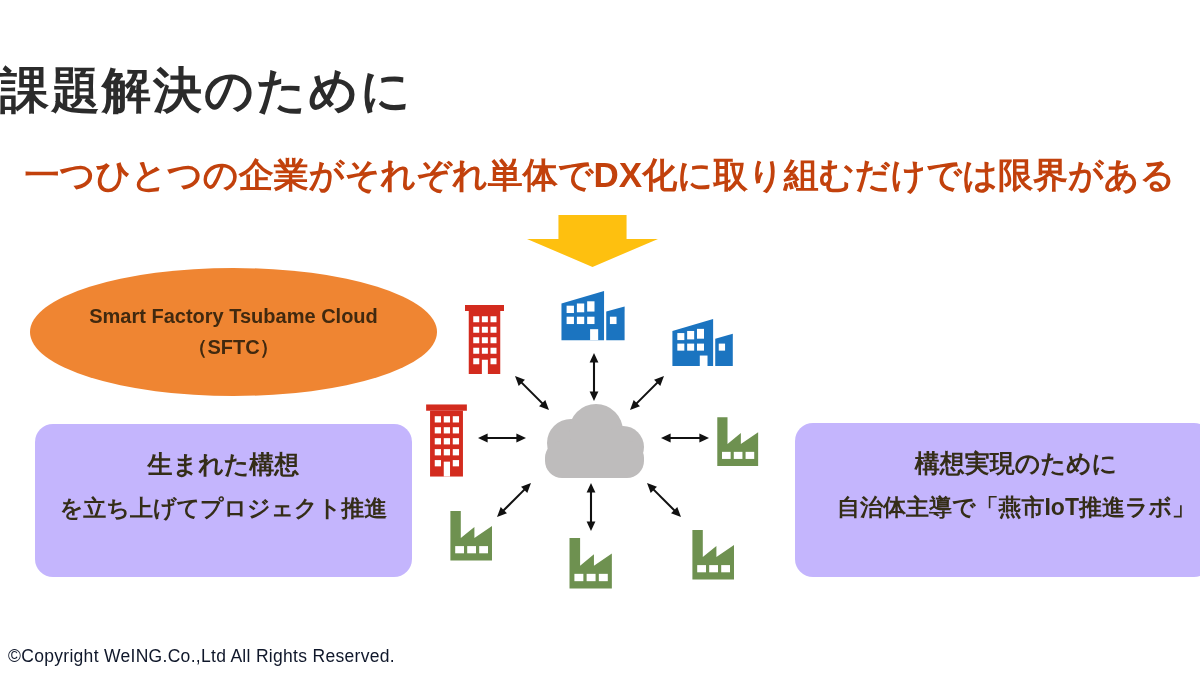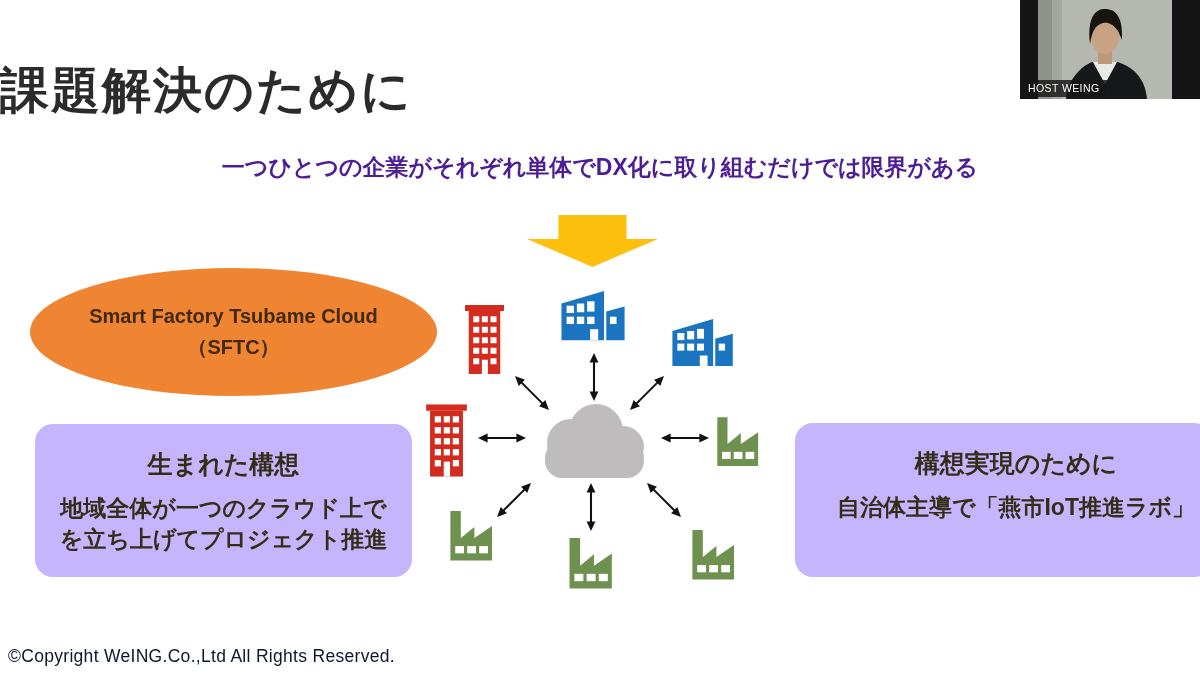--- a/index.html
+++ b/index.html
@@ -6,21 +6,21 @@
   .slide{
     position:relative;width:1200px;height:675px;background:#ffffff;
     overflow:hidden;font-family:"Liberation Sans","DejaVu Sans",sans-serif;
   }
   .title{
     position:absolute;top:58px;left:0;width:1200px;text-align:left;
     font-size:49px;font-weight:bold;color:#2b2b2b;letter-spacing:2px;
   }
   .subtitle{
     position:absolute;top:152px;left:0;width:1200px;text-align:center;
-    font-size:23px;font-weight:bold;color:#4c1d95;white-space:nowrap;
+    font-size:35px;font-weight:bold;color:#c2410c;white-space:nowrap;
   }
   .down-arrow{
     position:absolute;left:527px;top:215px;width:131px;height:52px;background:#FEC00F;
     clip-path:polygon(24% 0,76% 0,76% 46%,100% 46%,50% 100%,0 46%,24% 46%);
   }
   .sftc-ellipse{
     position:absolute;left:30px;top:268px;width:407px;height:128px;border-radius:50%;
     background:#EF8532;display:flex;flex-direction:column;align-items:center;justify-content:center;
     color:#41290f;font-weight:bold;font-size:20px;line-height:31px;text-align:center;
   }
@@ -124,21 +124,20 @@
   <div class="down-arrow"></div>
 
   <div class="sftc-ellipse">
     <span>Smart Factory Tsubame Cloud</span>
     <span>（SFTC）</span>
   </div>
 
   <div class="ybox left-box">
     <div class="ybox-title">生まれた構想</div>
     <div class="ybox-body">
-      <div class="ybox-line">地域全体が一つのクラウド上で</div>
       <div class="ybox-line">を立ち上げてプロジェクト推進</div>
     </div>
   </div>
 
   <div class="ybox right-box">
     <div class="ybox-title">構想実現のために</div>
     <div class="ybox-body">
       <div class="ybox-line">自治体主導で「燕市IoT推進ラボ」</div>
     </div>
   </div>
@@ -211,29 +210,14 @@
       </div>
     <div class="dbl-arrow" style="left:640px;top:494px;transform:rotate(45deg)">
         <svg>
           <use href="#sym-dblarrow"></use>
         </svg>
       </div>
   </div>
 
   <div class="copyright">©Copyright WeING.Co.,Ltd All Rights Reserved.</div>
 
-  <div class="video-thumb">
-    <div class="video-frame">
-      <svg viewBox="0 0 134 99" width="134" height="99">
-        <rect x="0" y="0" width="134" height="99" fill="#b4b8b1"></rect>
-        <rect x="0" y="0" width="14" height="99" fill="#8e928b"></rect>
-        <rect x="14" y="0" width="10" height="99" fill="#a3a7a0"></rect>
-        <path d="M28,99 C30,78 44,66 54,62 L80,62 C96,68 107,78 109,99 Z" fill="#17181a"></path>
-        <polygon points="55,62 79,62 67,84" fill="#e9e9e7"></polygon>
-        <rect x="60" y="48" width="14" height="16" fill="#bd977b"></rect>
-        <ellipse cx="67" cy="37" rx="14" ry="17" fill="#c9a284"></ellipse>
-        <path d="M52,44 C49,16 58,9 67,9 C78,9 85,17 84,40 L80,31 C75,24 70,22 65,23 C57,25 54,32 52,44 Z" fill="#16150f"></path>
-      </svg>
-    </div>
-    <div class="host-label">HOST WEING</div>
-  </div>
 
 </div>
 
 </body></html>

